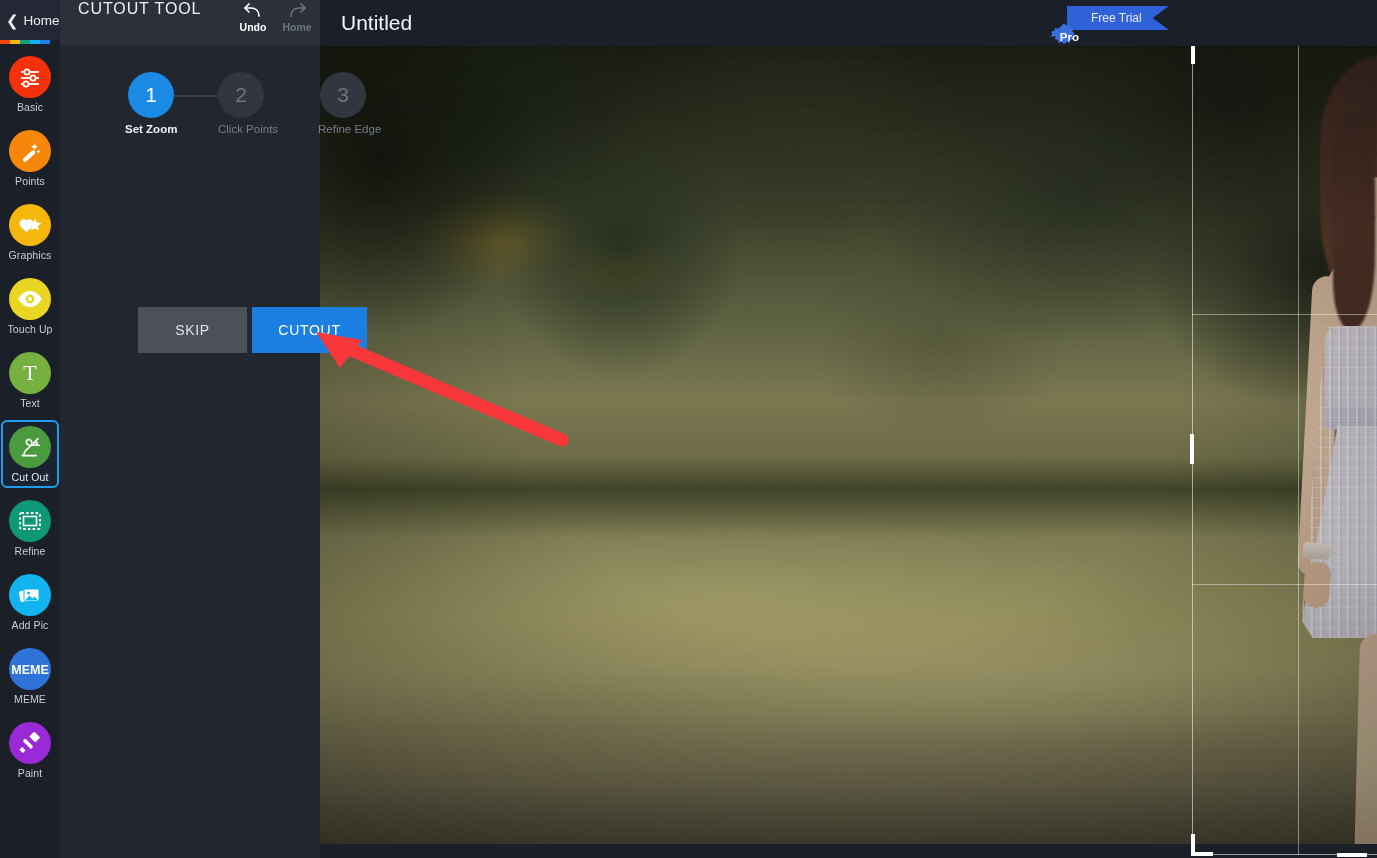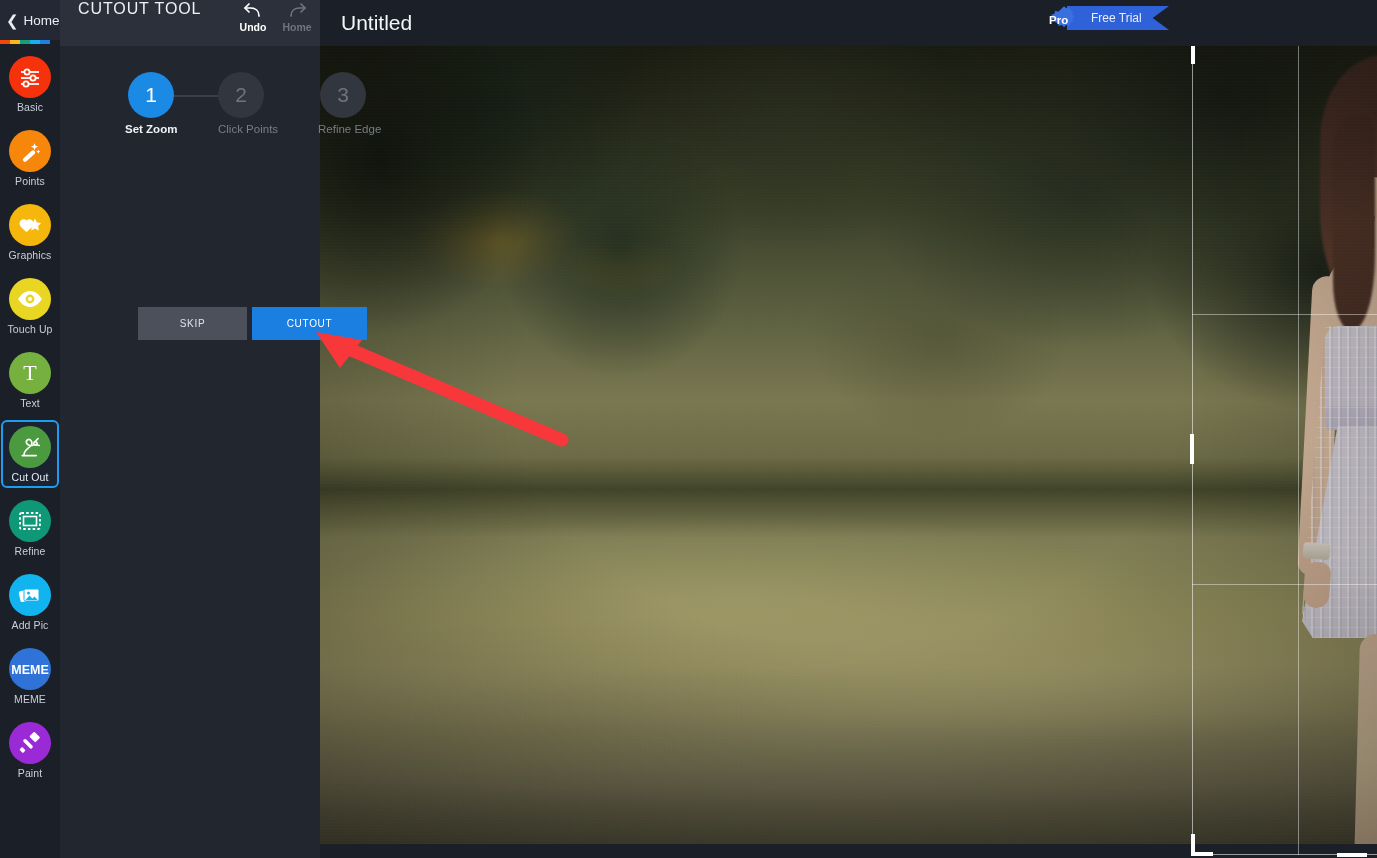--- a/index.html
+++ b/index.html
@@ -109,22 +109,22 @@
   #panel-desc {
     position: absolute; left: 78px; top: 183px; width: 230px;
     font-size: 13.2px; line-height: 18.4px; color: #eaedf2;
   }
 
   #panel-buttons {
     position: absolute; left: 78px; top: 307px; width: 229px; height: 33px;
     display: flex; gap: 0;
   }
   .pbtn {
-    height: 33px; display: flex; align-items: center; justify-content: center;
-    font-size: 10px; letter-spacing: .7px; cursor: pointer; color: #dfe3ea;
+    height: 46px; display: flex; align-items: center; justify-content: center;
+    font-size: 14px; letter-spacing: .7px; cursor: pointer; color: #dfe3ea;
   }
   #skip-btn  { width: 109px; background: #4b505a; }
   #apply-btn { width: 115px; background: #1a7fe0; margin-left: 5px; color: #fff; }
 
   
   #canvas-area {
     position: absolute; left: 320px; top: 0; width: 1057px; height: 858px;
     background: #1b1f27; overflow: hidden;
   }
   #topbar {
@@ -143,22 +143,22 @@
   #ribbon {
     position: absolute; left: 18px; top: 1px; width: 102px; height: 24px;
     background: #2f62d8;
     clip-path: polygon(0 0, 100% 0, 84% 50%, 100% 100%, 0 100%);
     display: flex; align-items: center;
   }
   #ribbon-text {
     margin-left: 24px; font-size: 12px; color: #e9eefb;
   }
   #pro-star {
-    position: absolute; left: 0px; top: 0px; width: 30px; height: 30px;
-    display: flex; align-items: center; justify-content: flex-start;
+    position: absolute; left: 0px; top: 17px; width: 30px; height: 30px;
+    display: flex; align-items: center; justify-content: flex-end;
   }
   #pro-star svg { position: absolute; left: 0; top: 0; }
   #pro-star span {
     position: relative; z-index: 2; font-size: 11.5px; color: #ffffff; font-weight: bold;
   }
 
   
   #photo {
     position: absolute; left: 0; top: 38px; width: 1057px; height: 806px;
     overflow: hidden;

